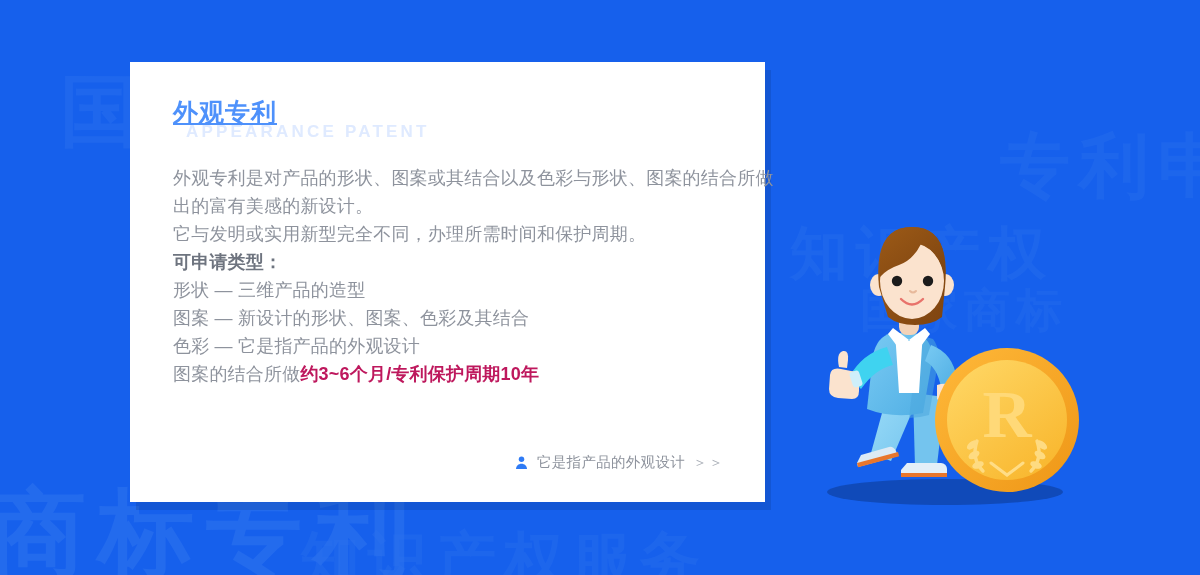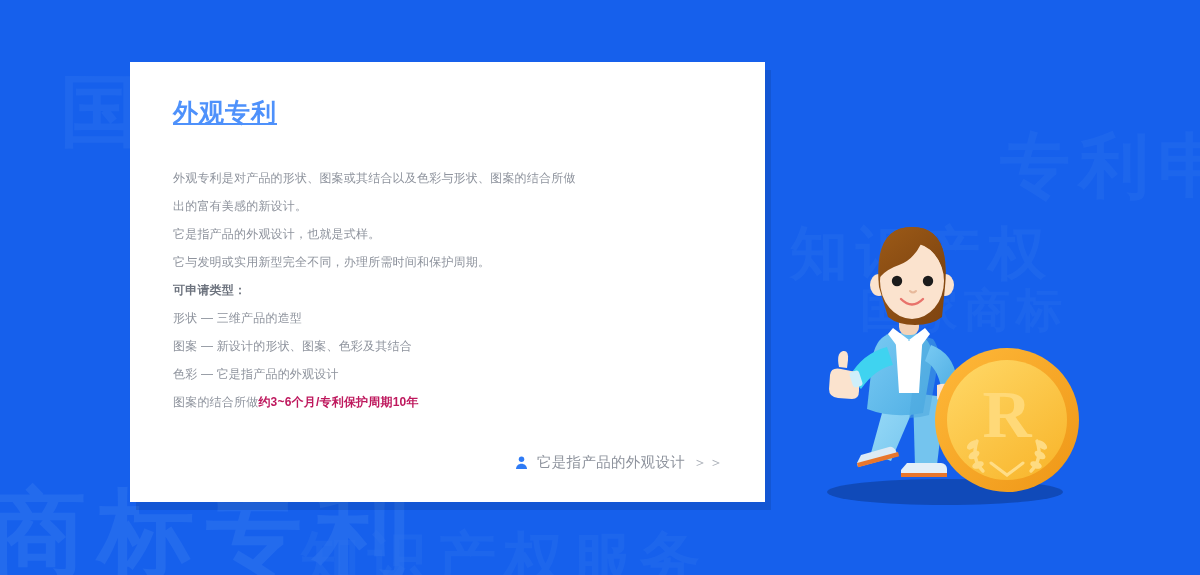--- a/index.html
+++ b/index.html
@@ -47,21 +47,21 @@
   }
   .title-en{
     position:absolute;left:13px;top:23px;z-index:1;
     font-size:17px;font-weight:700;color:#dfeaff;
     letter-spacing:3.2px;line-height:1;white-space:nowrap;
   }
 
   
   #body-text{margin-top:12px;}
   .ln{
-    font-size:12px;line-height:28px;color:#8e939d;
+    font-size:18px;line-height:28px;color:#8e939d;
     white-space:nowrap;letter-spacing:.2px;
   }
   .ln.bold{font-weight:700;color:#6e747f;}
   .ln .b{font-weight:700;color:#be185d;}
 
   
   #consult-link{
     position:absolute;left:0;right:40px;bottom:30px;
     display:flex;align-items:center;justify-content:flex-end;
     gap:8px;cursor:pointer;
@@ -82,27 +82,27 @@
   <div class="wm wm-c">知识产权</div>
   <div class="wm wm-d">国家商标</div>
   <div class="wm wm-e">专利申请</div>
   <div class="wm wm-f">知识产权服务</div>
 </div>
 
 <div id="card">
   <div id="card-inner">
 
     <div class="title-wrap">
+      <div class="title-en">APPEARANCE PATENT</div>
       <h1 class="title-cn">外观专利</h1>
     </div>
 
     <div id="body-text">
         <div class="ln">外观专利是对产品的形状、图案或其结合以及色彩与形状、图案的结合所做</div>
         <div class="ln">出的富有美感的新设计。</div>
-        <div class="ln">它是指产品的外观设计，也就是式样。</div>
         <div class="ln">它与发明或实用新型完全不同，办理所需时间和保护周期。</div>
         <div class="ln bold">可申请类型：</div>
         <div class="ln">形状 — 三维产品的造型</div>
         <div class="ln">图案 — 新设计的形状、图案、色彩及其结合</div>
         <div class="ln">色彩 — 它是指产品的外观设计</div>
         <div class="ln"><span>图案的结合所做</span><span class="b">约3~6个月/专利保护周期10年</span></div>
       </div>
 
     <div id="consult-link">
       <svg id="consult-icon" viewBox="0 0 24 24">

